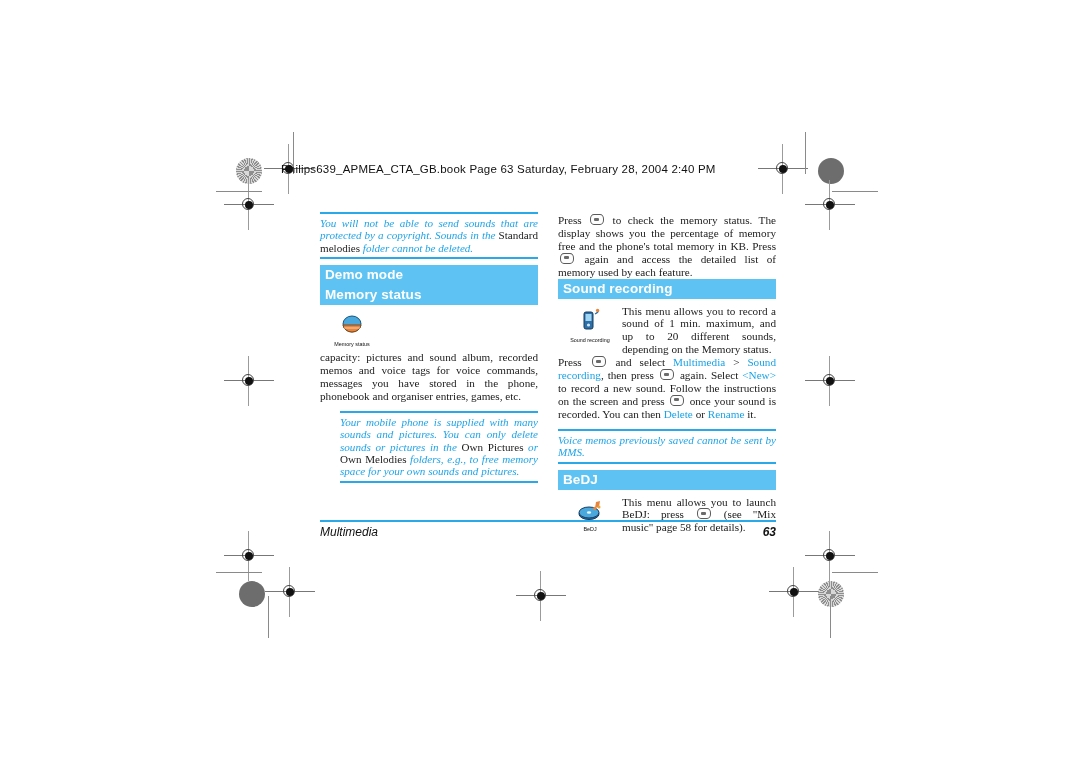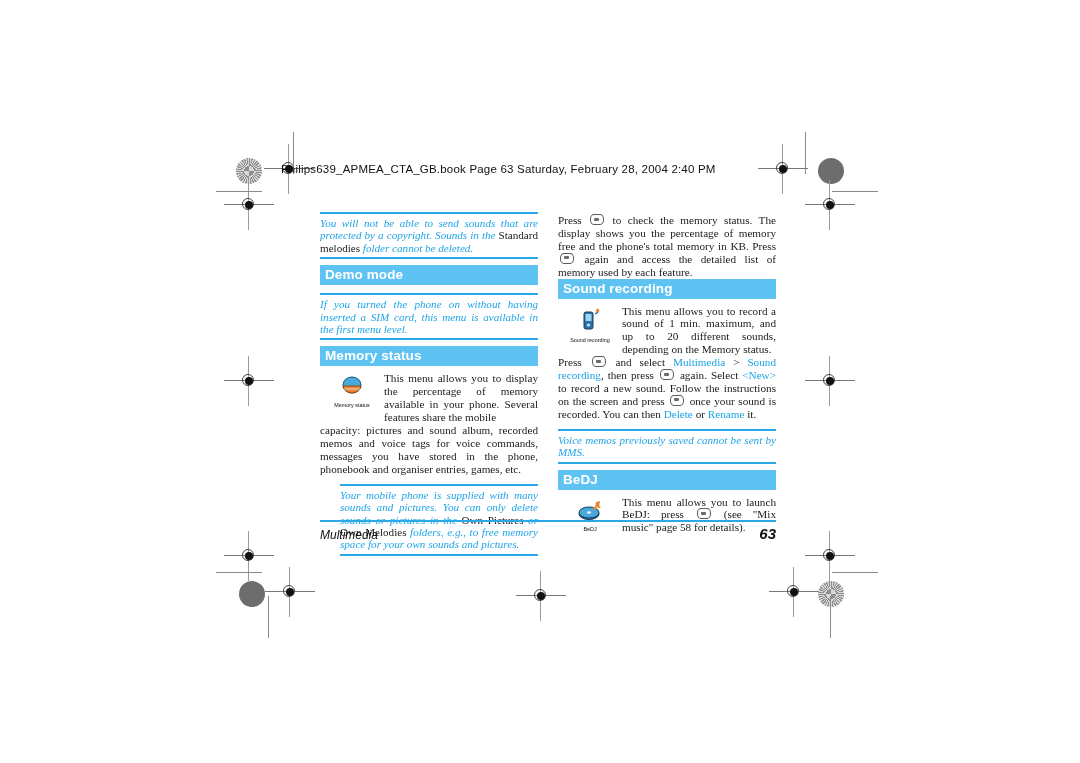--- a/index.html
+++ b/index.html
@@ -94,21 +94,21 @@
 
   
   .footer{position:absolute;left:320px;top:520px;width:456px;}
   .footer .fbar{border-top:2px solid #2aa8e8;}
   .footer .frow{
     display:flex;justify-content:space-between;align-items:baseline;
     font-family:"Liberation Sans", sans-serif;
     font-style:italic;font-size:12px;color:#111;
     padding-top:3px;
   }
-  .footer .fnum{font-weight:bold;font-size:15px;}
+  .footer .fnum{font-weight:bold;font-size:12px;}
 </style>
 </head>
 <body>
 
 <div class="mark star" style="left:236px;top:158px;"></div>
 <div class="mark reg" style="left:238px;top:194px;">
   <div class="hline"></div>
     <div class="vline"></div>
     <div class="ring"></div>
     <div class="dot"></div>
@@ -196,36 +196,32 @@
 
   <div class="col col-left">
 
     <div class="note rule-top rule-bot" style="margin-bottom:6px;">
       <span>You will not be able to send sounds that are protected by a copyright. Sounds in the </span><span class="nm">Standard melodies</span><span> folder cannot be deleted.</span>
     </div>
 
     <div class="secbar">Demo mode</div>
 
 
-    <div class="note rule-top rule-bot" style="margin-top:8px;margin-bottom:6px;">
-      <span>If you turned the phone on without having inserted a SIM card, this menu is available in the first menu level.</span>
-    </div>
 
     <div class="secbar">Memory status</div>
 
     <div class="iconblock" style="margin-top:6px;">
       <div class="iconwrap">
         <svg width="26" height="22" viewBox="0 0 26 22">
           <path d="M13 2 a9 8 0 0 1 9 8 a9 8 0 0 1 -9 8 a9 8 0 0 1 -9 -8 a9 8 0 0 1 9 -8 Z" fill="#4aa8dd" stroke="#18557c" stroke-width="1"></path>
           <path d="M4 11 a9 8 0 0 0 9 7 a9 8 0 0 0 9 -7 L4 11 Z" fill="#e8853c" stroke="#8a4a11" stroke-width="1"></path>
           <path d="M5 14 L21 14" stroke="#fff" stroke-width="1" opacity=".6"></path>
         </svg>
         <div class="iconcap">Memory status</div>
       </div>
-      <div class="body-txt ictxt">This menu allows you to display the percentage of memory available in your phone. Several features share the mobile</div>
     </div>
     <div class="body-txt after" style="margin-top:0;">capacity: pictures and sound album, recorded memos and voice tags for voice commands, messages you have stored in the phone, phonebook and organiser entries, games, etc.</div>
 
     <div class="note rule-top rule-bot" style="margin-top:8px;margin-left:20px;">
       <span>Your mobile phone is supplied with many sounds and pictures. You can only delete sounds or pictures in the </span><span class="nm">Own Pictures</span><span> or </span><span class="nm">Own Melodies</span><span> folders, e.g., to free memory space for your own sounds and pictures.</span>
     </div>
 
   </div>
 
   <div class="col col-right">

